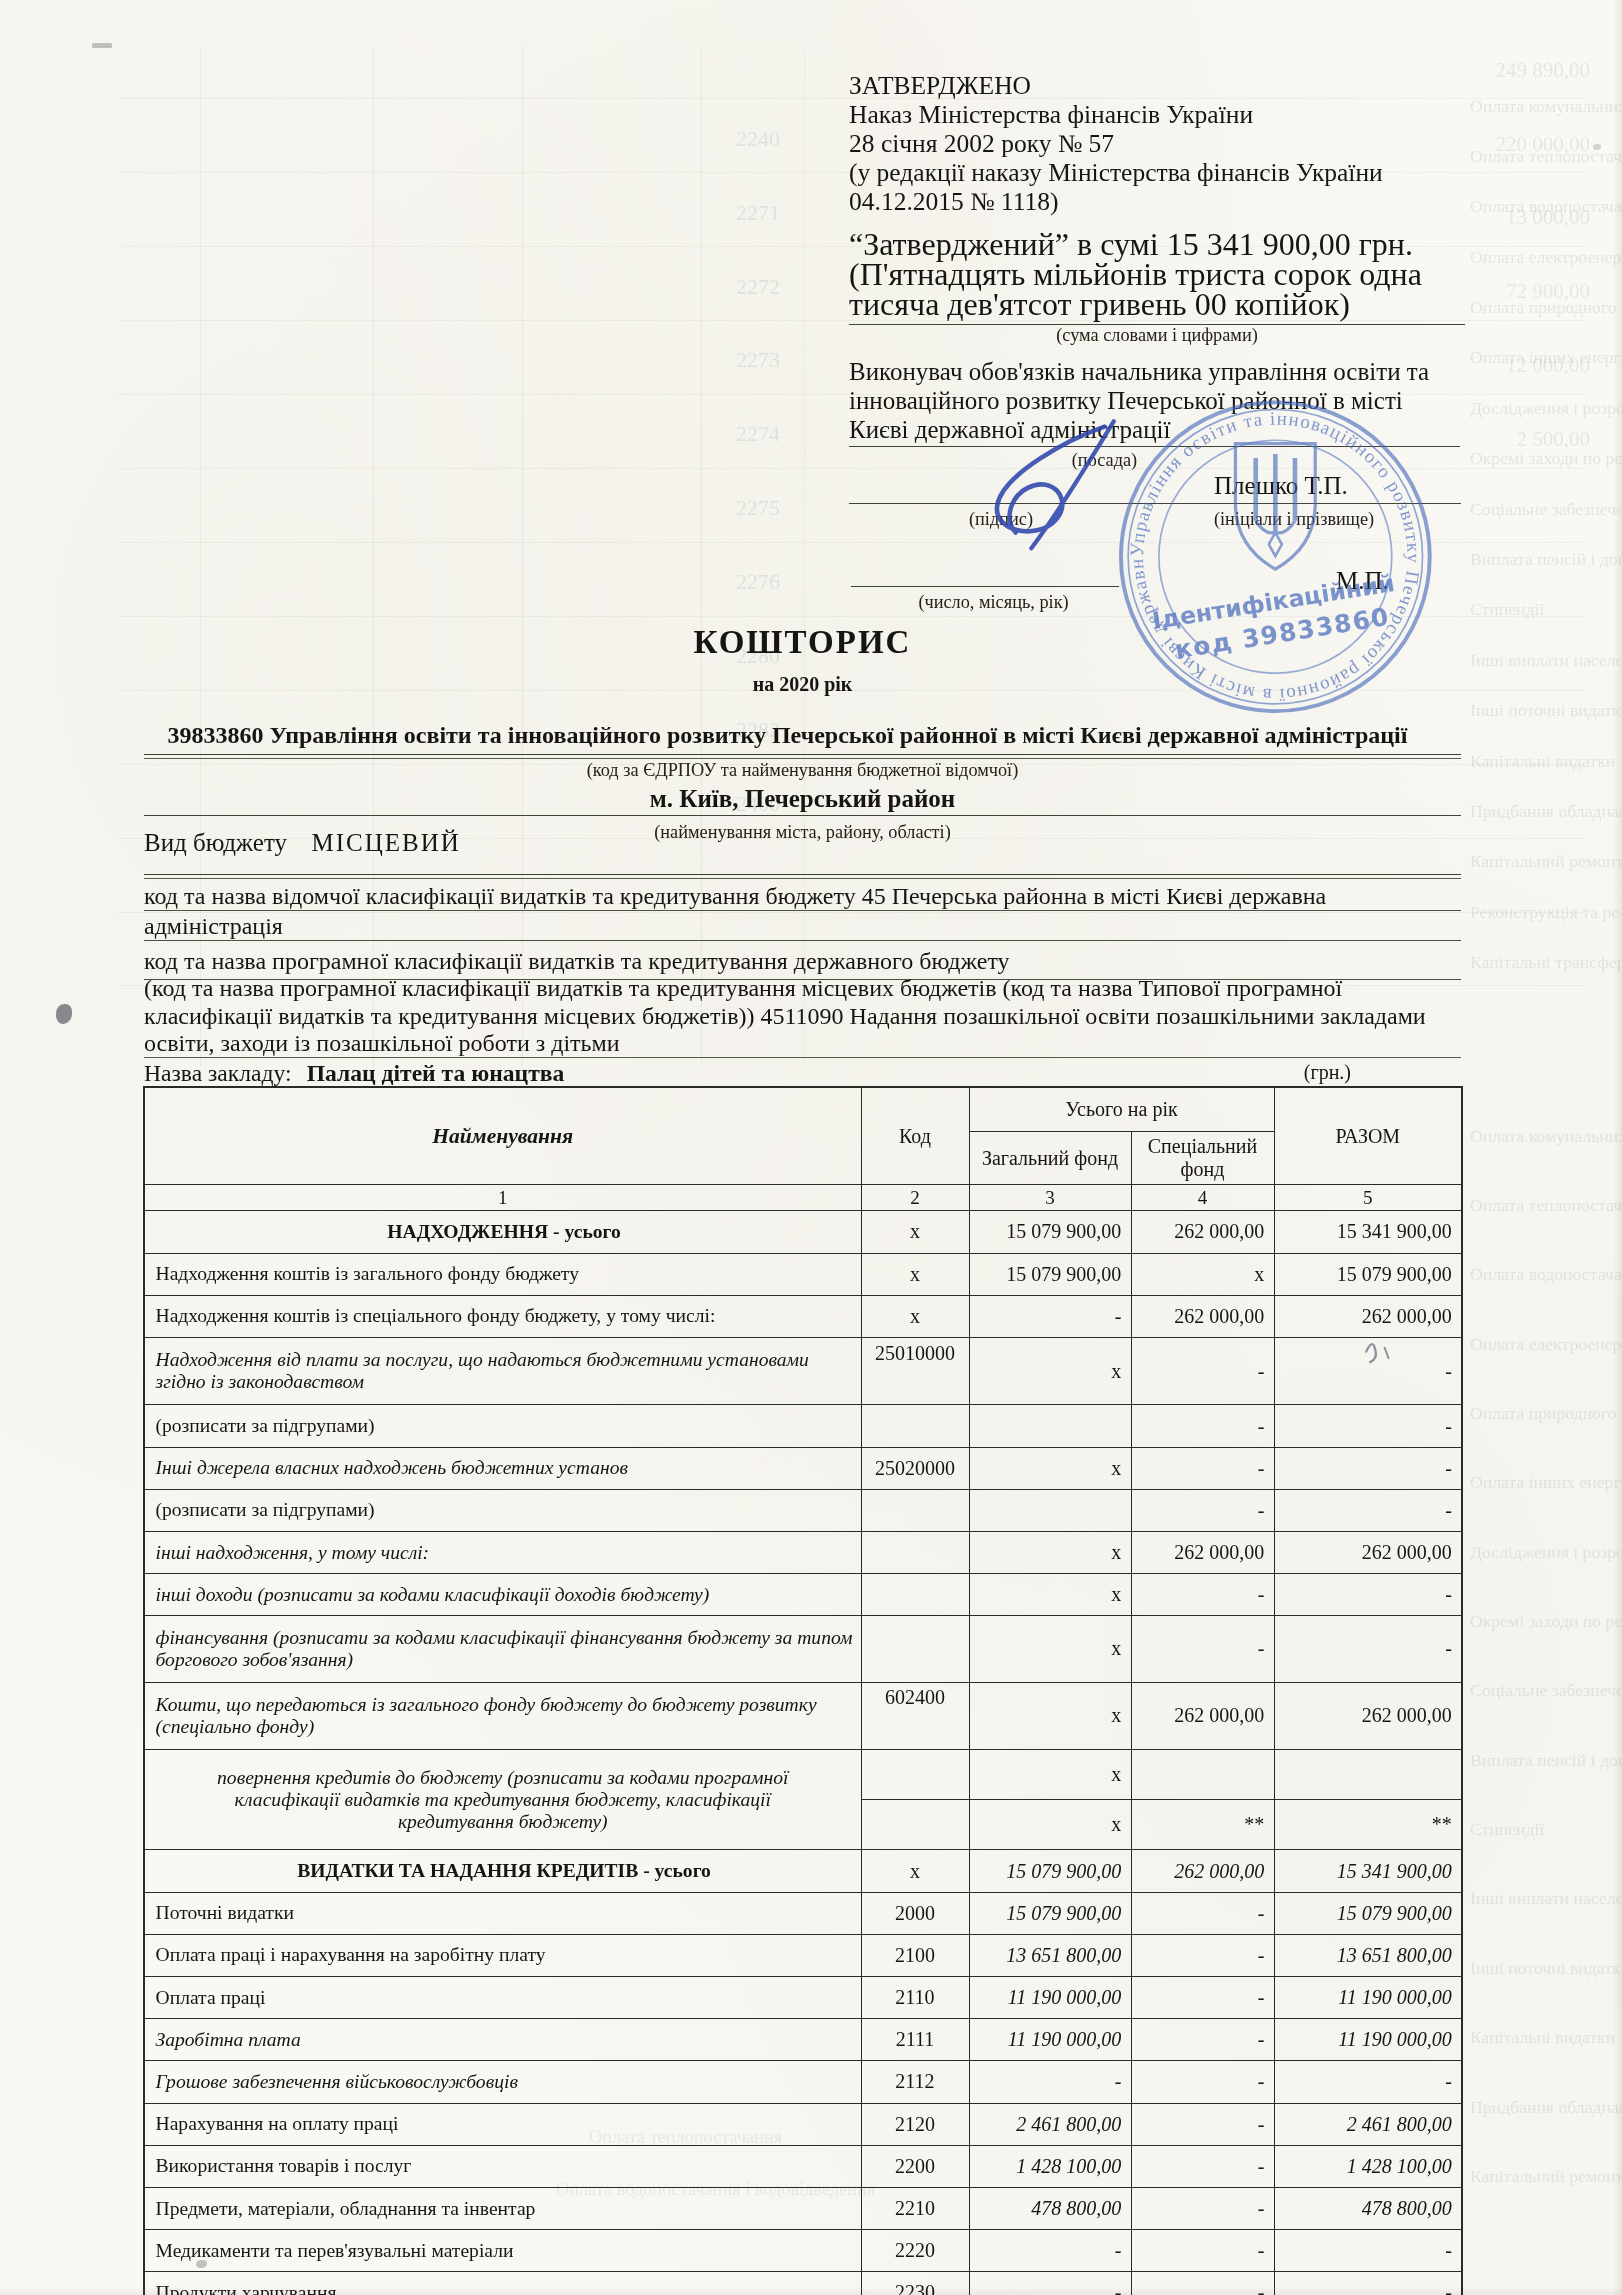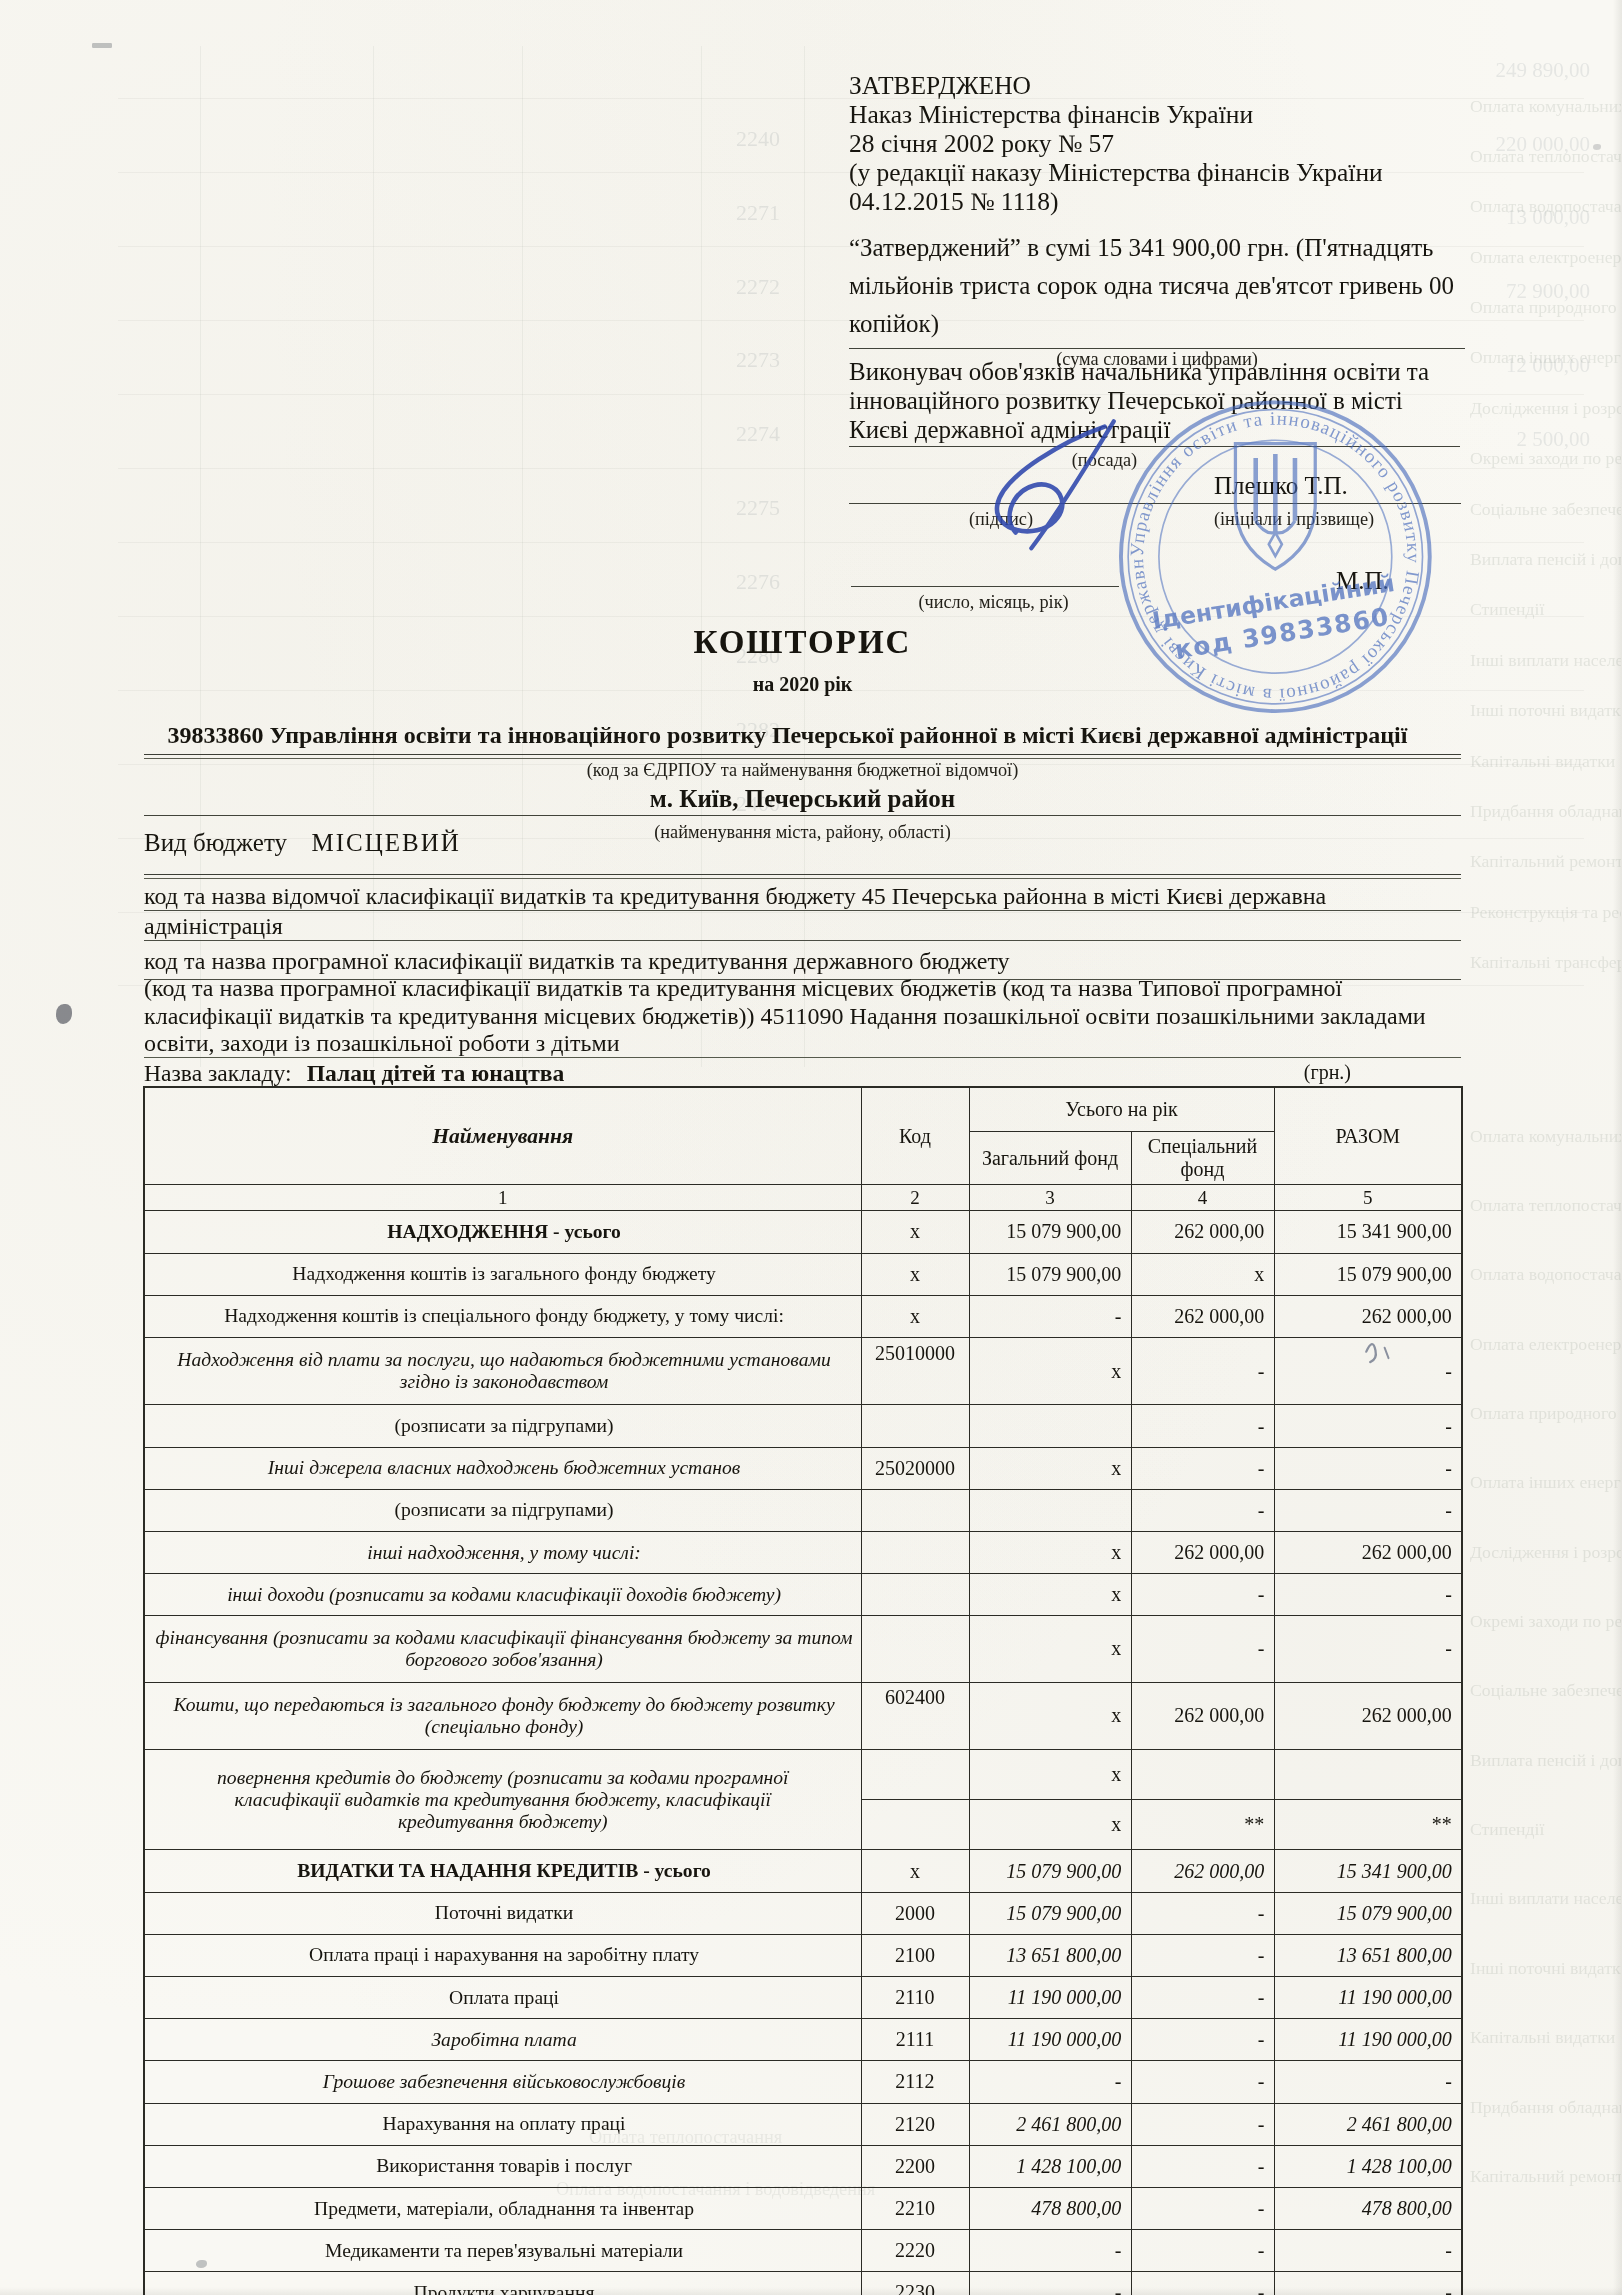--- a/index.html
+++ b/index.html
@@ -15,21 +15,21 @@
   .abs{position:absolute;}
   .layer{position:absolute;inset:0;}
   .z0{z-index:0;} .z1{z-index:1;} .z2{z-index:2;pointer-events:none;}
   .caption{font-size:18.3px;color:#23211a;}
   .center{text-align:center;}
   .bold{font-weight:bold;}
   .rule{position:absolute;height:0;border-top:1.3px solid #41433a;}
   .dblrule{position:absolute;height:2.6px;border-top:1.3px solid #3c3e36;border-bottom:1.3px solid #5a5c50;}
   .approved{left:849px;top:71px;width:615px;font-size:25.5px;line-height:29px;}
   .sumblock{left:849px;top:229px;width:616px;}
-  .sumtext{font-size:25px;line-height:38px;}
+  .sumtext{font-size:32px;line-height:30px;}
   .sumrule{border-top:1.3px solid #41433a;margin-top:5.2px;}
   .official{left:849px;top:357px;width:615px;font-size:25px;line-height:29px;}
   .title1{left:144px;top:624px;width:1317px;text-align:center;font-size:33px;font-weight:bold;letter-spacing:2px;}
   .title2{left:144px;top:673px;width:1317px;text-align:center;font-size:20px;font-weight:bold;}
   .orgline{left:129px;top:722px;width:1317px;text-align:center;font-size:24px;font-weight:bold;white-space:nowrap;}
   .cityline{left:144px;top:785px;width:1317px;text-align:center;font-size:25px;font-weight:bold;}
   .budget-type{left:144px;top:829px;width:1317px;font-size:25px;}
   .budget-type .val{letter-spacing:2px;margin-left:18.3px;}
   .ruled-par{left:144px;width:1317px;font-size:24px;line-height:30px;
     background-image:repeating-linear-gradient(to bottom, transparent 0px, transparent 29px, #4c4e44 29px, #4c4e44 30px);}
@@ -41,21 +41,21 @@
     border:2px solid #2b2b25;}
   #budget-table td{border:1.3px solid #2b2b25;overflow:hidden;}
   .th{font-size:20px;text-align:center;vertical-align:middle;padding:2.6px 5.2px;}
   .th-name{font-style:italic;font-weight:bold;font-size:21.6px;}
   tr.hrow1 td{height:38px;}
   tr.hrow2 td{height:47px;}
   tr.nums td{height:25px;font-size:19px;text-align:center;border-bottom:2px solid #2b2b25;padding:0;}
   #budget-rows td{height:36px;font-size:19.6px;padding:2.6px 7.9px;vertical-align:middle;}
   #budget-rows tr.tall td{height:60px;}
   #budget-rows tr.half td{height:44px;margin-left:7px;}
-  .td-name{text-align:center;padding-left:10.5px !important;}
+  .td-name{text-align:left;padding-left:10.5px !important;}
   .td-code{text-align:center;font-size:20px !important;}
   .td-num{text-align:right;font-size:20px !important;padding-right:9.2px !important;}
   .c-bold{font-weight:bold;text-align:center !important;}
   .c-italic{font-style:italic;margin-left:44px;}
   .c-italic-center{font-style:italic;text-align:center !important;padding-left:33px !important;padding-right:33px !important;}
   .num-italic{font-style:italic;}
   .vtop{vertical-align:top !important;padding-top:3.9px !important;}
   
   .bleed div{position:absolute;white-space:nowrap;font-family:"Liberation Serif",serif;}
   .bl-code{font-size:22px;color:rgba(88,104,110,.13);width:79px;text-align:right;}

